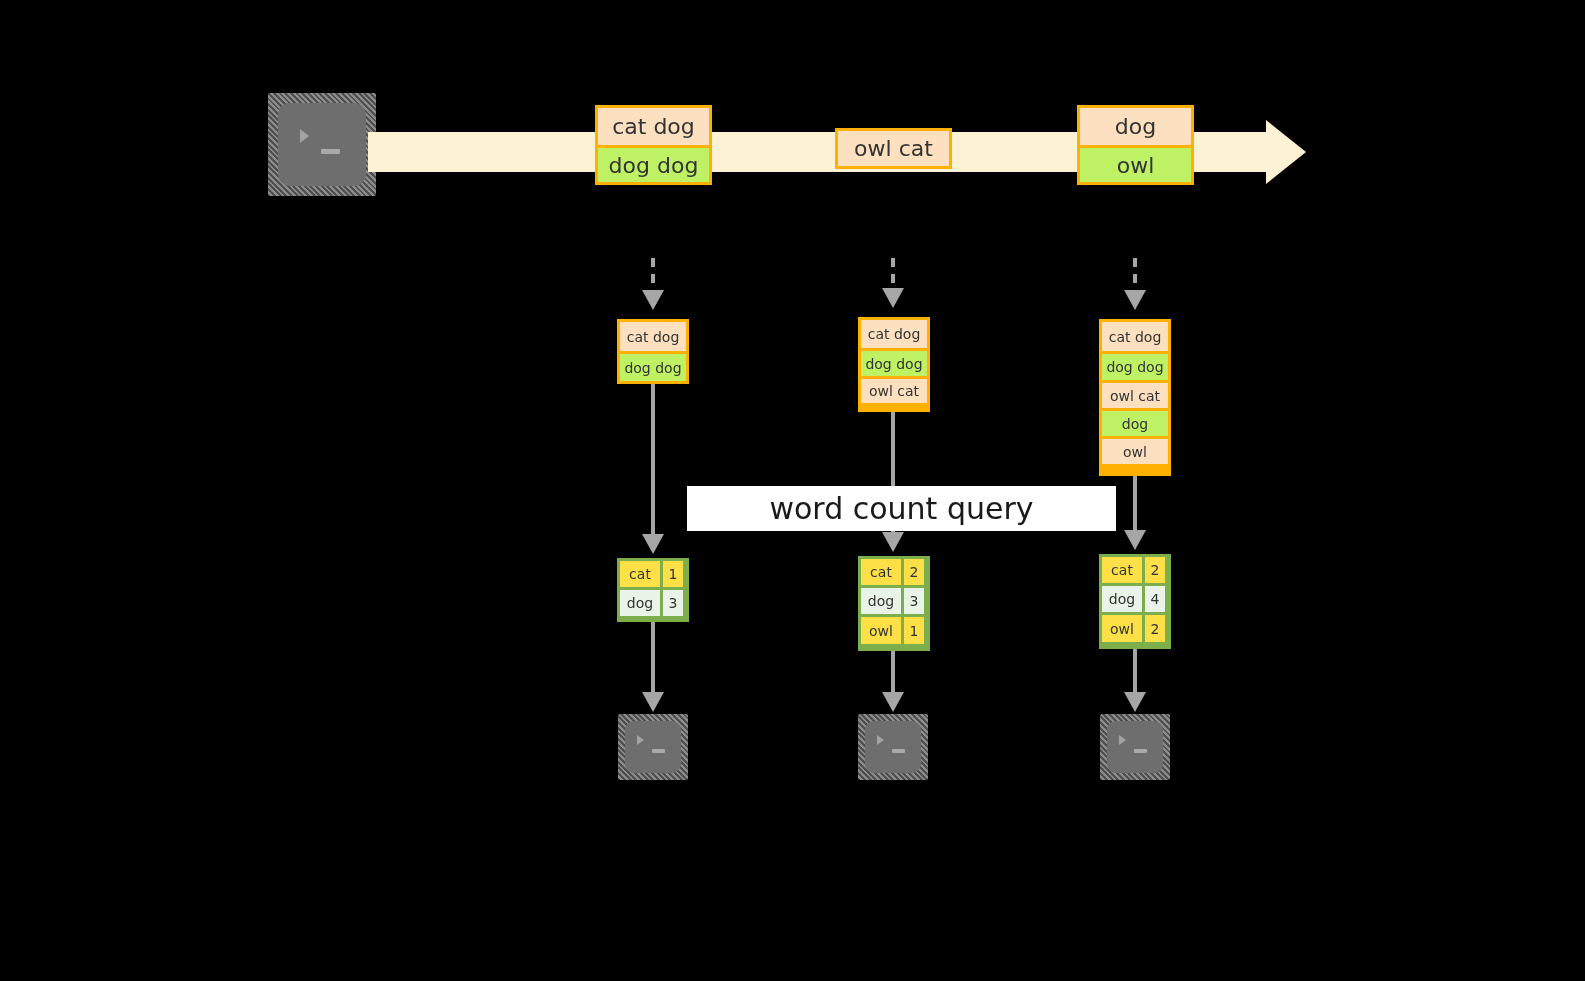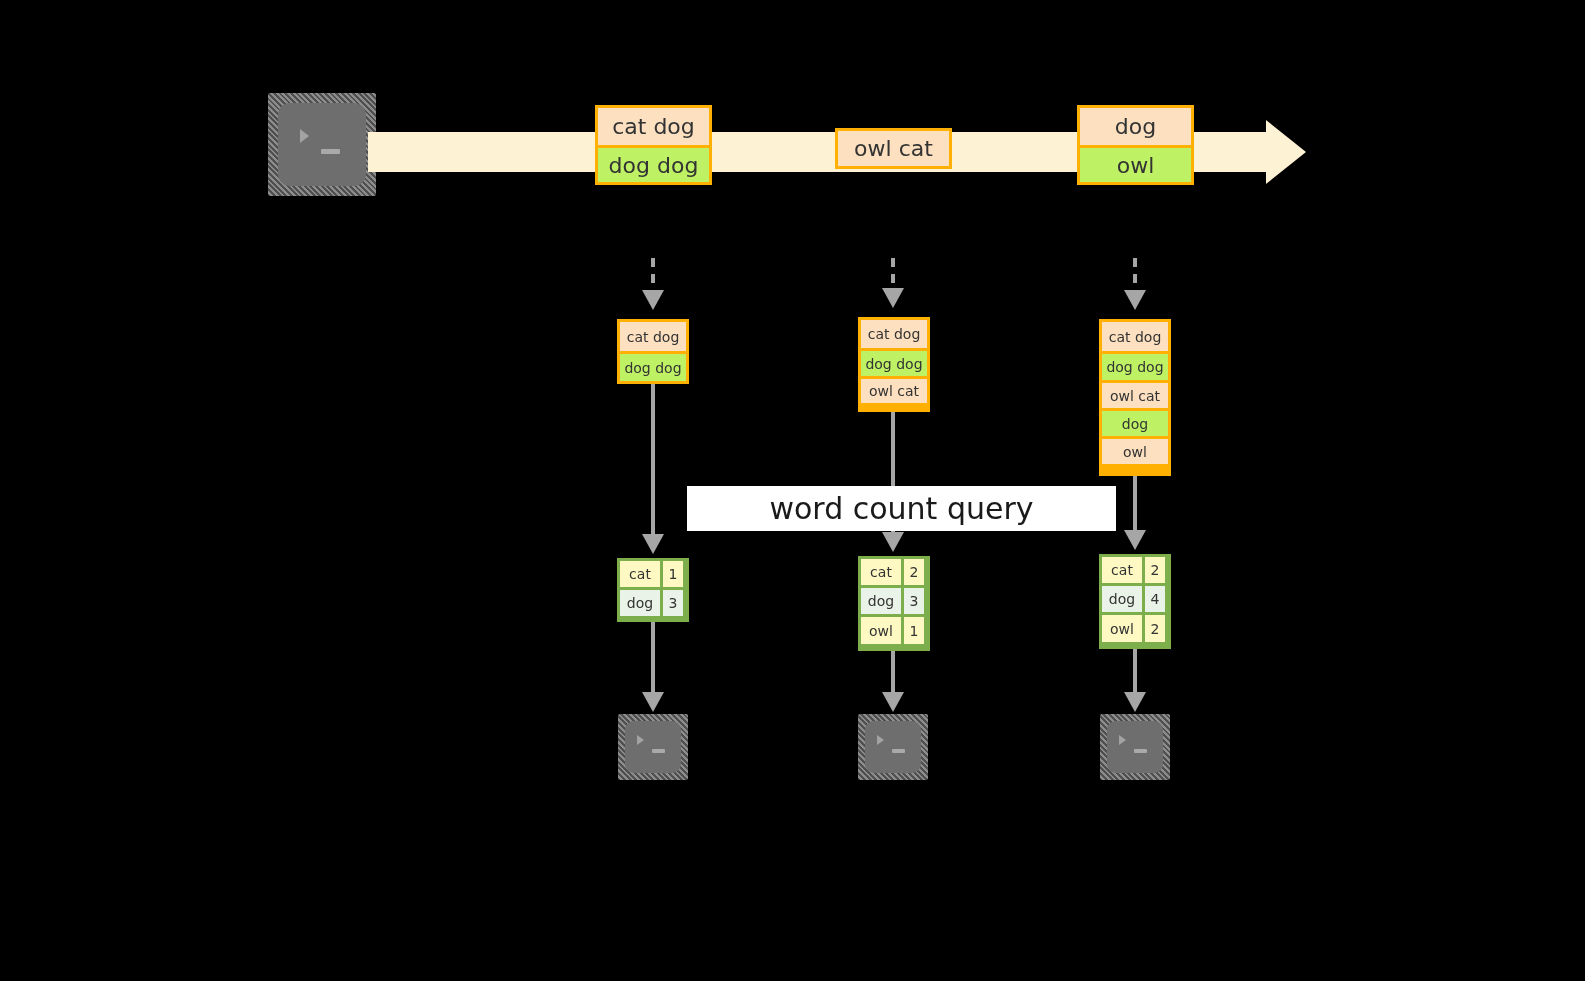--- a/index.html
+++ b/index.html
@@ -54,21 +54,21 @@
   
   .restable{position:absolute;box-sizing:border-box;border:3px solid #7DAE4C;background:#7DAE4C;}
   .restable .row{display:flex;}
   .restable .row + .row{border-top:3px solid #7DAE4C;}
   .restable .c{
     box-sizing:border-box;display:flex;align-items:center;justify-content:center;
     color:#333;white-space:nowrap;
   }
   .restable .c.k{justify-content:center;}
   .restable .c + .c{border-left:3px solid #7DAE4C;}
-  .restable .row.dark .c{background:#fef9c3;}
+  .restable .row.dark .c{background:#fde047;}
   .restable .row.light .c{background:#EAF3E7;}
 
   
   .vline{position:absolute;background:#A6A6A6;width:4px;}
   .vdash{position:absolute;width:4px;
     background:repeating-linear-gradient(to bottom,#A6A6A6 0px,#A6A6A6 9px,transparent 9px,transparent 16px);}
   .vhead{position:absolute;width:0;height:0;
     border-top:20px solid #A6A6A6;
     border-left:11px solid transparent;
     border-right:11px solid transparent;}

